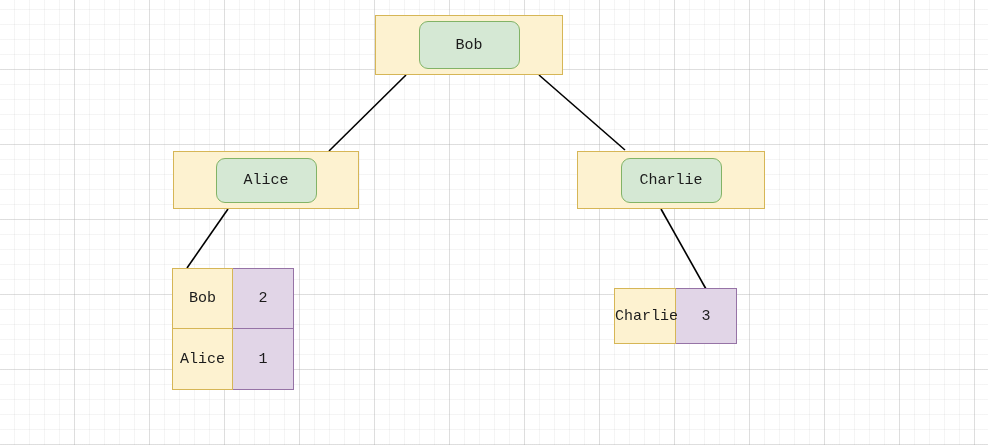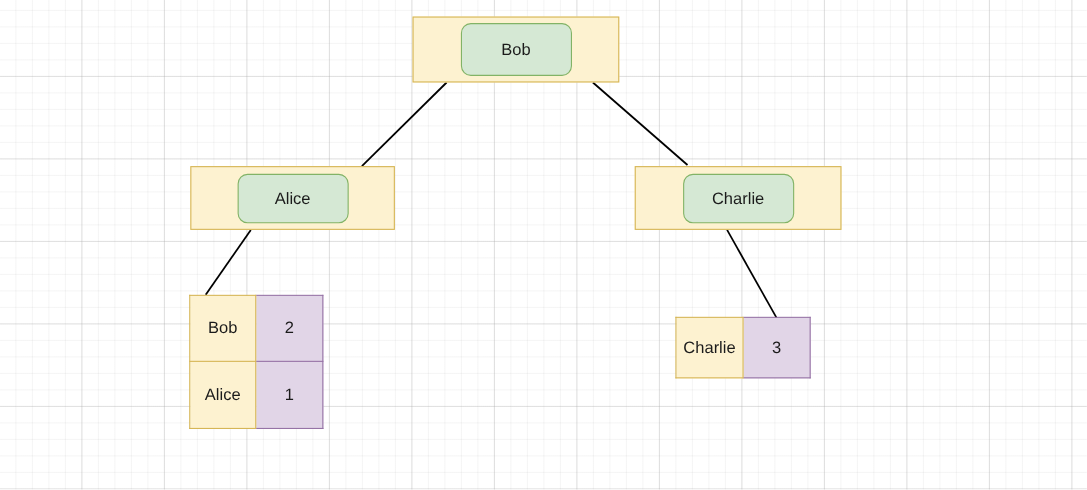--- a/index.html
+++ b/index.html
@@ -19,20 +19,21 @@
     width: 988px;
     height: 445px;
     background-color: #ffffff;
     background-image:
       linear-gradient(to right, rgba(170,170,170,0.30) 1px, transparent 1px),
       linear-gradient(to bottom, rgba(170,170,170,0.30) 1px, transparent 1px),
       linear-gradient(to right, rgba(190,190,190,0.16) 1px, transparent 1px),
       linear-gradient(to bottom, rgba(190,190,190,0.16) 1px, transparent 1px);
     background-size: 75px 75px, 75px 75px, 15px 15px, 15px 15px;
     background-position: -1px -6px, -1px -6px, -1px -6px, -1px -6px;
+    font-family: Liberation Mono, monospace;
   }
 
   #edges {
     position: absolute;
     left: 0;
     top: 0;
     width: 988px;
     height: 445px;
     pointer-events: none;
   }

